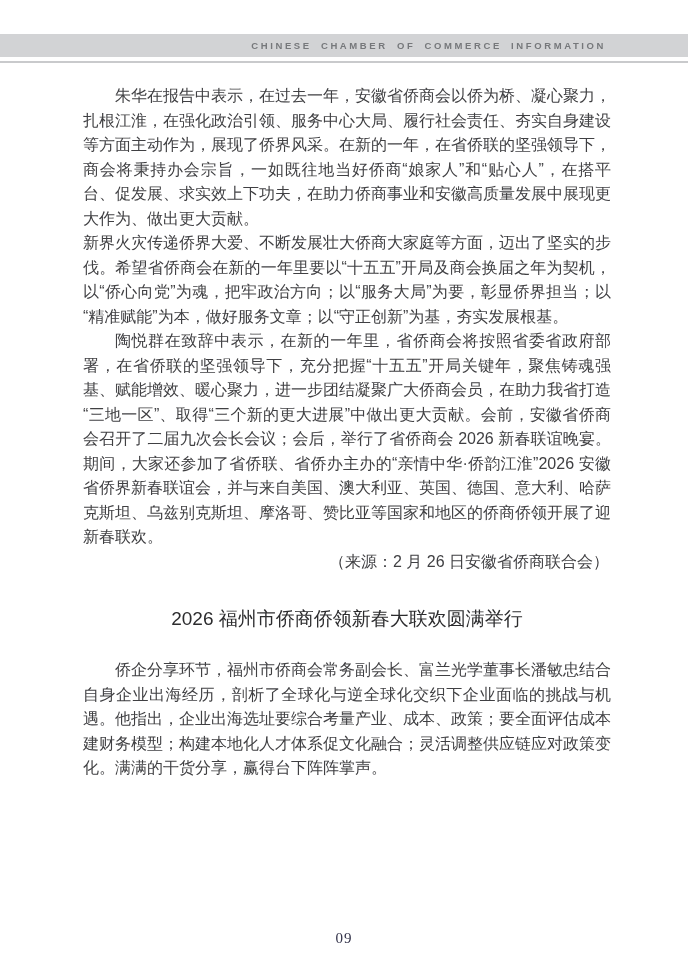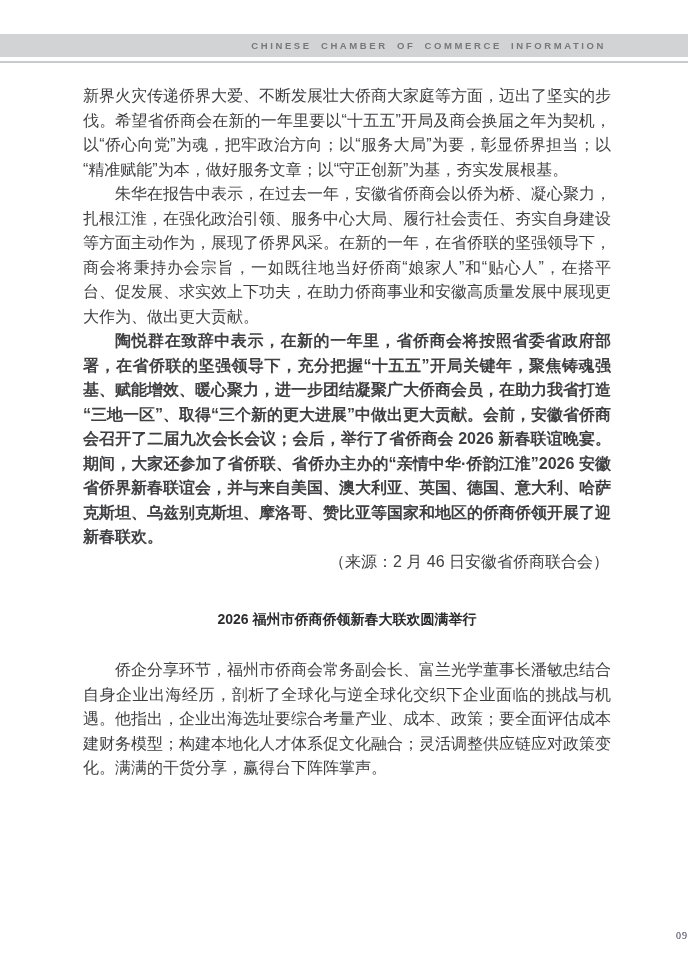--- a/index.html
+++ b/index.html
@@ -52,56 +52,56 @@
     text-justify: inter-ideograph;
   }
   .body-para.indent { text-indent: 2em; }
   .source-line {
     font-size: 16px;
     line-height: 24.5px;
     text-align: right;
     padding-right: 2px;
   }
   .article-title {
-    font-size: 14px;
-    font-weight: bold;
+    font-size: 19px;
+    font-weight: normal;
     text-align: center;
     margin-top: 30px;
     margin-bottom: 24px;
     line-height: 30px;
   }
   
   .page-number {
     position: absolute;
     top: 930px;
     left: 0;
     width: 100%;
-    text-align: right;
+    text-align: center;
     font-family: "Liberation Serif", serif;
-    font-size: 10px;
+    font-size: 15px;
     letter-spacing: 1px;
   }
 </style>
 </head>
 <body>
 
 <div class="page">
 
   <div class="banner" style="background: rgb(210, 211, 213);">
     <span class="banner-text" style="color: rgb(118, 120, 123);">CHINESE CHAMBER OF COMMERCE INFORMATION</span>
   </div>
   <div class="rule" style="background: rgb(201, 202, 204);"></div>
 
   <div class="content">
 
     <div>
+      <p class="body-para indent" style="color: rgb(64, 64, 67);">朱华在报告中表示，在过去一年，安徽省侨商会以侨为桥、凝心聚力，扎根江淮，在强化政治引领、服务中心大局、履行社会责任、夯实自身建设等方面主动作为，展现了侨界风采。在新的一年，在省侨联的坚强领导下，商会将秉持办会宗旨，一如既往地当好侨商“娘家人”和“贴心人”，在搭平台、促发展、求实效上下功夫，在助力侨商事业和安徽高质量发展中展现更大作为、做出更大贡献。</p>
       <p class="body-para" style="color: rgb(64, 64, 67);">新界火灾传递侨界大爱、不断发展壮大侨商大家庭等方面，迈出了坚实的步伐。希望省侨商会在新的一年里要以“十五五”开局及商会换届之年为契机，以“侨心向党”为魂，把牢政治方向；以“服务大局”为要，彰显侨界担当；以“精准赋能”为本，做好服务文章；以“守正创新”为基，夯实发展根基。</p>
-      <p class="body-para indent" style="color: rgb(64, 64, 67);">朱华在报告中表示，在过去一年，安徽省侨商会以侨为桥、凝心聚力，扎根江淮，在强化政治引领、服务中心大局、履行社会责任、夯实自身建设等方面主动作为，展现了侨界风采。在新的一年，在省侨联的坚强领导下，商会将秉持办会宗旨，一如既往地当好侨商“娘家人”和“贴心人”，在搭平台、促发展、求实效上下功夫，在助力侨商事业和安徽高质量发展中展现更大作为、做出更大贡献。</p>
-      <p class="body-para indent" style="color: rgb(64, 64, 67); font-weight: bold;">陶悦群在致辞中表示，在新的一年里，省侨商会将按照省委省政府部署，在省侨联的坚强领导下，充分把握“十五五”开局关键年，聚焦铸魂强基、赋能增效、暖心聚力，进一步团结凝聚广大侨商会员，在助力我省打造“三地一区”、取得“三个新的更大进展”中做出更大贡献。会前，安徽省侨商会召开了二届九次会长会议；会后，举行了省侨商会 2026 新春联谊晚宴。期间，大家还参加了省侨联、省侨办主办的“亲情中华·侨韵江淮”2026 安徽省侨界新春联谊会，并与来自美国、澳大利亚、英国、德国、意大利、哈萨克斯坦、乌兹别克斯坦、摩洛哥、赞比亚等国家和地区的侨商侨领开展了迎新春联欢。</p>
-      <div class="source-line" style="color: rgb(64, 64, 67);">（来源：2 月 46 日安徽省侨商联合会）</div>
+      <p class="body-para indent" style="color: rgb(64, 64, 67);">陶悦群在致辞中表示，在新的一年里，省侨商会将按照省委省政府部署，在省侨联的坚强领导下，充分把握“十五五”开局关键年，聚焦铸魂强基、赋能增效、暖心聚力，进一步团结凝聚广大侨商会员，在助力我省打造“三地一区”、取得“三个新的更大进展”中做出更大贡献。会前，安徽省侨商会召开了二届九次会长会议；会后，举行了省侨商会 2026 新春联谊晚宴。期间，大家还参加了省侨联、省侨办主办的“亲情中华·侨韵江淮”2026 安徽省侨界新春联谊会，并与来自美国、澳大利亚、英国、德国、意大利、哈萨克斯坦、乌兹别克斯坦、摩洛哥、赞比亚等国家和地区的侨商侨领开展了迎新春联欢。</p>
+      <div class="source-line" style="color: rgb(64, 64, 67);">（来源：2 月 26 日安徽省侨商联合会）</div>
     </div>
 
     <div>
       <h1 class="article-title" style="color: rgb(44, 44, 46);">2026 福州市侨商侨领新春大联欢圆满举行</h1>
       <p class="body-para indent" style="color: rgb(64, 64, 67);">侨企分享环节，福州市侨商会常务副会长、富兰光学董事长潘敏忠结合自身企业出海经历，剖析了全球化与逆全球化交织下企业面临的挑战与机遇。他指出，企业出海选址要综合考量产业、成本、政策；要全面评估成本建财务模型；构建本地化人才体系促文化融合；灵活调整供应链应对政策变化。满满的干货分享，赢得台下阵阵掌声。</p>
     </div>
 
   </div>
 
   <div class="page-number" style="color: rgb(51, 51, 74);">09</div>

